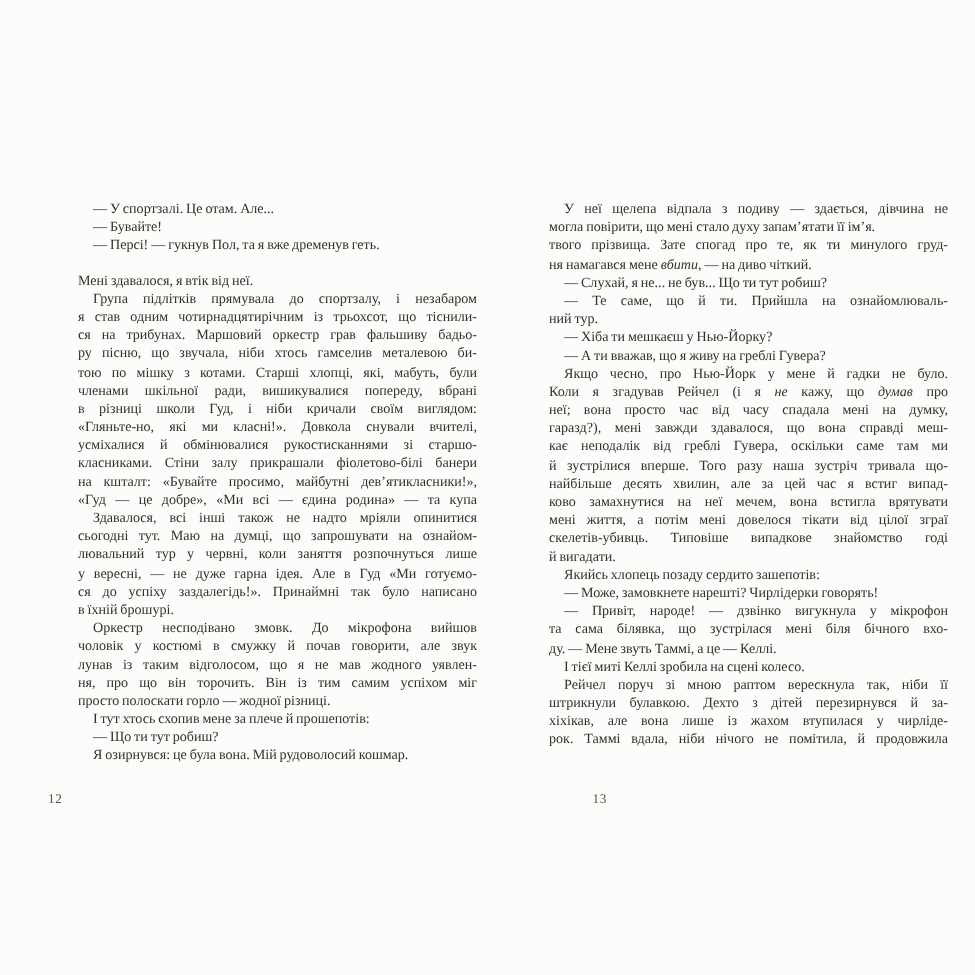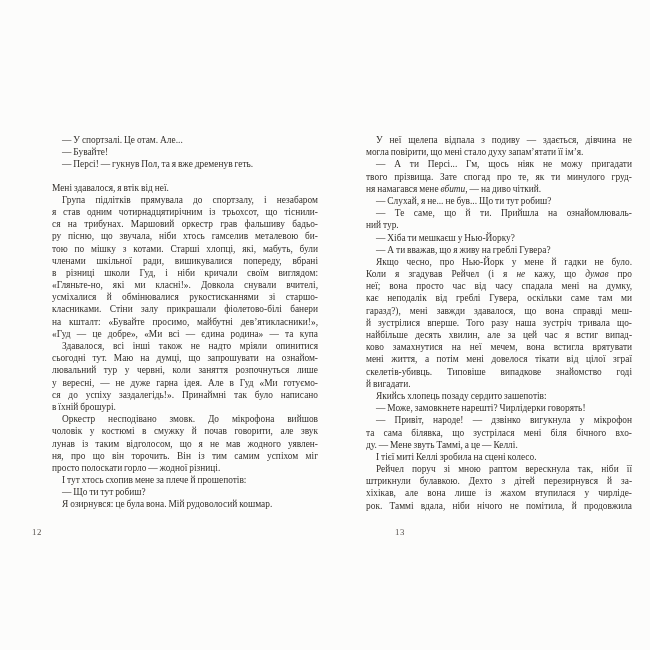--- a/index.html
+++ b/index.html
@@ -65,33 +65,32 @@
         <div class="line ind">І тут хтось схопив мене за плече й прошепотів:</div>
         <div class="line ind">— Що ти тут робиш?</div>
         <div class="line ind">Я озирнувся: це була вона. Мій рудоволосий кошмар.</div>
       </div>
   </div>
 
   <div class="col right">
     <div>
         <div class="line just ind">У неї щелепа відпала з подиву — здається, дівчина не</div>
         <div class="line">могла повірити, що мені стало духу запам’ятати її ім’я.</div>
-        <div class="line just ind">— А ти Персі... Гм, щось ніяк не можу пригадати</div>
         <div class="line just">твого прізвища. Зате спогад про те, як ти минулого груд-</div>
         <div class="line">ня намагався мене <i>вбити</i>, — на диво чіткий.</div>
         <div class="line ind">— Слухай, я не... не був... Що ти тут робиш?</div>
         <div class="line just ind">— Те саме, що й ти. Прийшла на ознайомлюваль-</div>
         <div class="line">ний тур.</div>
         <div class="line ind">— Хіба ти мешкаєш у Нью-Йорку?</div>
         <div class="line ind">— А ти вважав, що я живу на греблі Гувера?</div>
         <div class="line just ind">Якщо чесно, про Нью-Йорк у мене й гадки не було.</div>
         <div class="line just">Коли я згадував Рейчел (і я <i>не</i> кажу, що <i>думав</i> про</div>
         <div class="line just">неї; вона просто час від часу спадала мені на думку,</div>
+        <div class="line just">гаразд?), мені завжди здавалося, що вона справді меш-</div>
         <div class="line just">кає неподалік від греблі Гувера, оскільки саме там ми</div>
-        <div class="line just">гаразд?), мені завжди здавалося, що вона справді меш-</div>
         <div class="line just">й зустрілися вперше. Того разу наша зустріч тривала що-</div>
         <div class="line just">найбільше десять хвилин, але за цей час я встиг випад-</div>
         <div class="line just">ково замахнутися на неї мечем, вона встигла врятувати</div>
         <div class="line just">мені життя, а потім мені довелося тікати від цілої зграї</div>
         <div class="line just">скелетів-убивць. Типовіше випадкове знайомство годі</div>
         <div class="line">й вигадати.</div>
         <div class="line ind">Якийсь хлопець позаду сердито зашепотів:</div>
         <div class="line ind">— Може, замовкнете нарешті? Чирлідерки говорять!</div>
         <div class="line just ind">— Привіт, народе! — дзвінко вигукнула у мікрофон</div>
         <div class="line just">та сама білявка, що зустрілася мені біля бічного вхо-</div>

